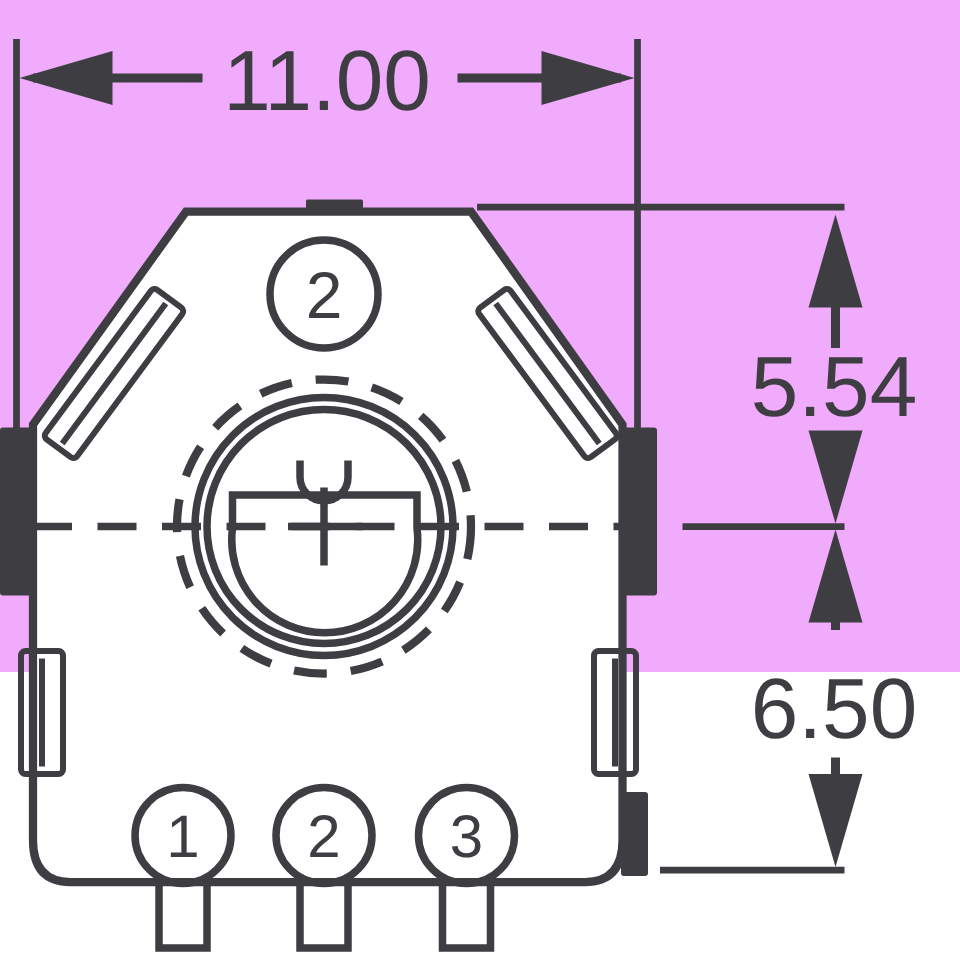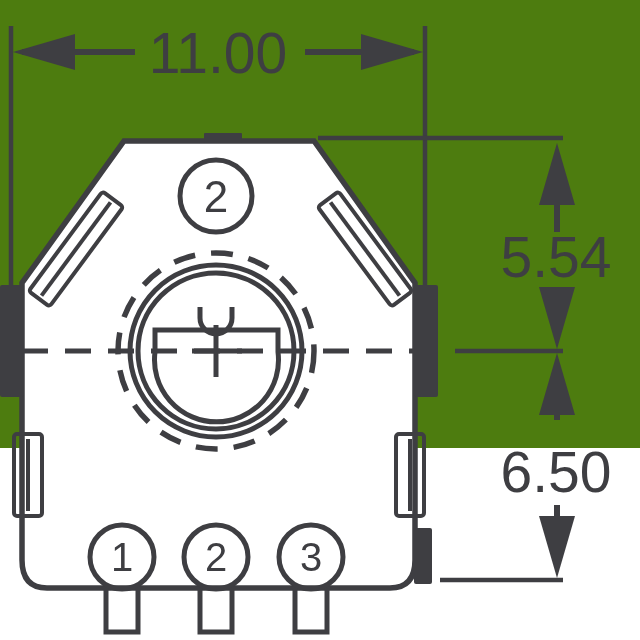--- a/index.html
+++ b/index.html
@@ -11,21 +11,21 @@
   body {
     width: 640px;
     height: 640px;
     overflow: hidden;
     font-family: "Liberation Sans", sans-serif;
   }
   #drawing-root {
     position: relative;
     width: 640px;
     height: 448px;
-    background: #4d7c0f;
+    background: #f0abfc;
   }
   svg#outline-drawing {
     display: block;
     width: 640px;
     height: 640px;
   }
   .dim-text {
     font-family: "Liberation Sans", sans-serif;
     font-size: 57px;
     fill: #3e3e42;

